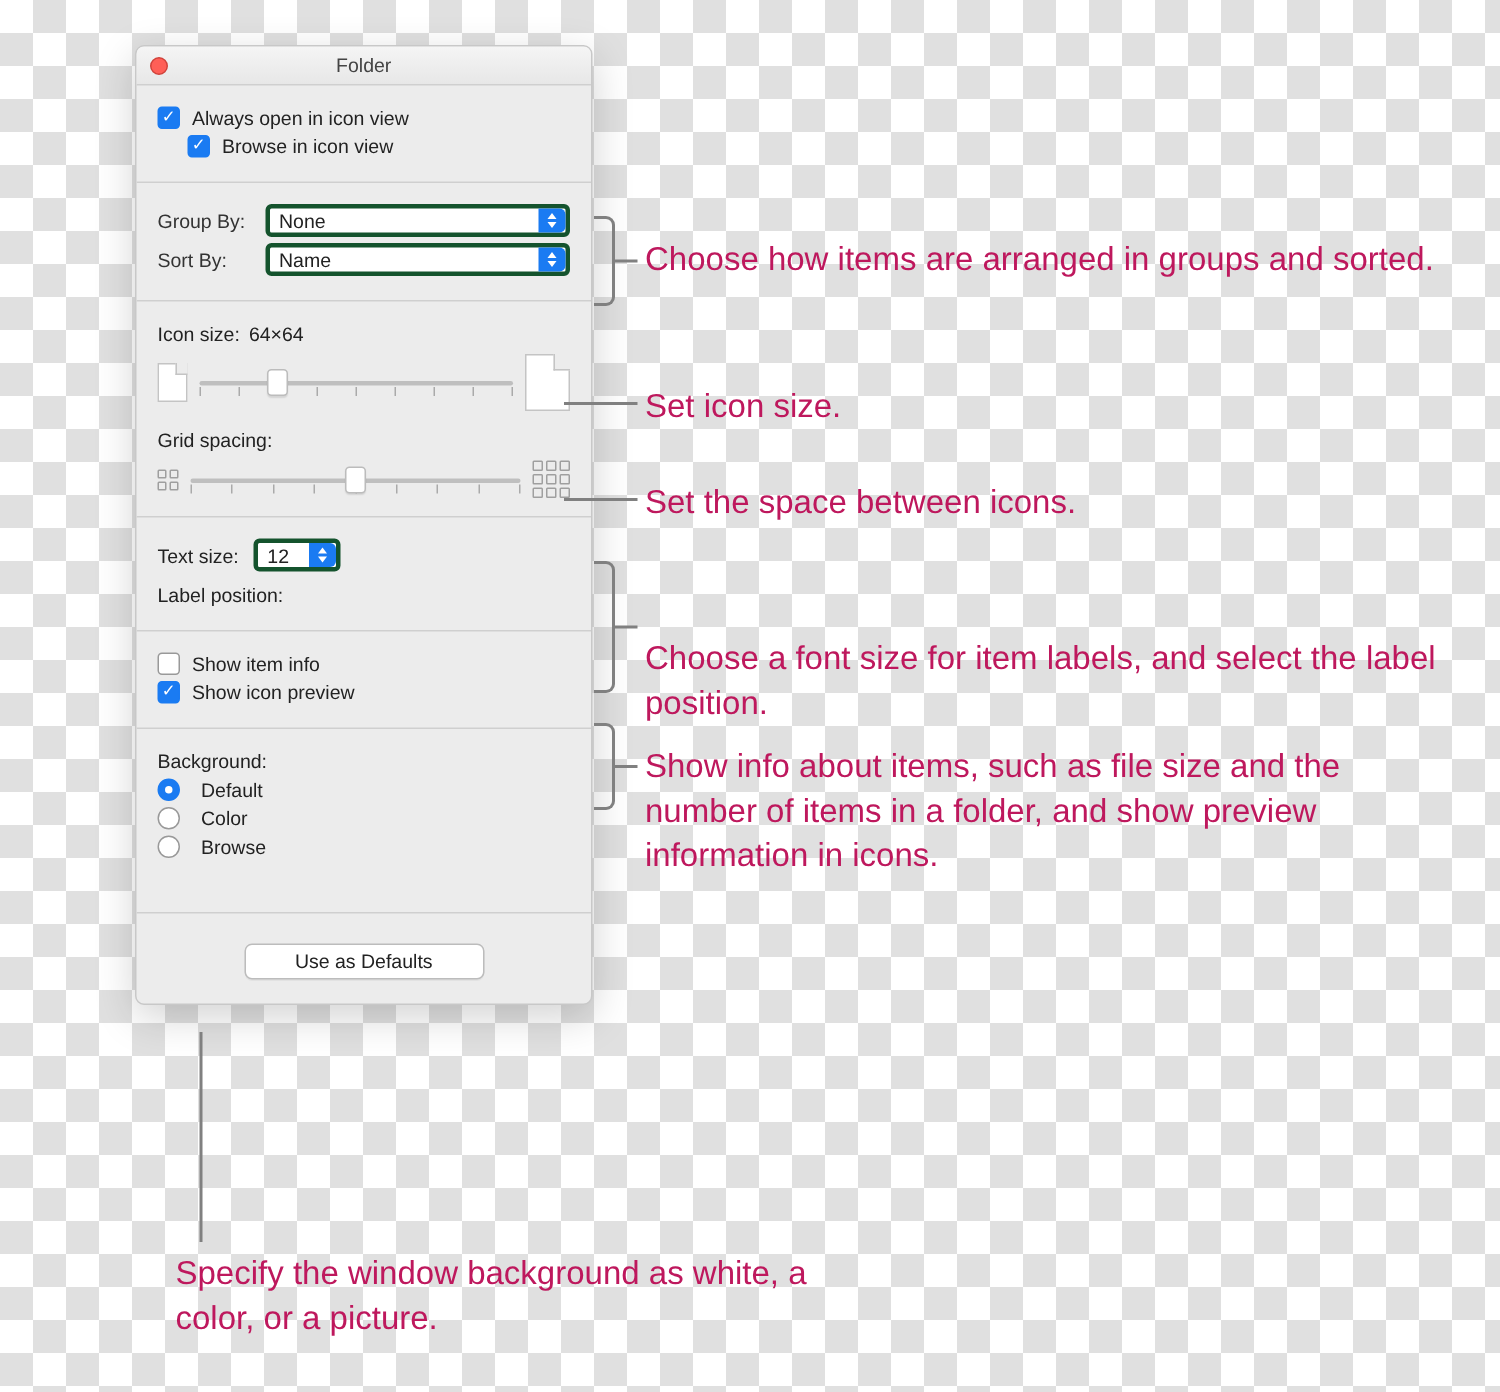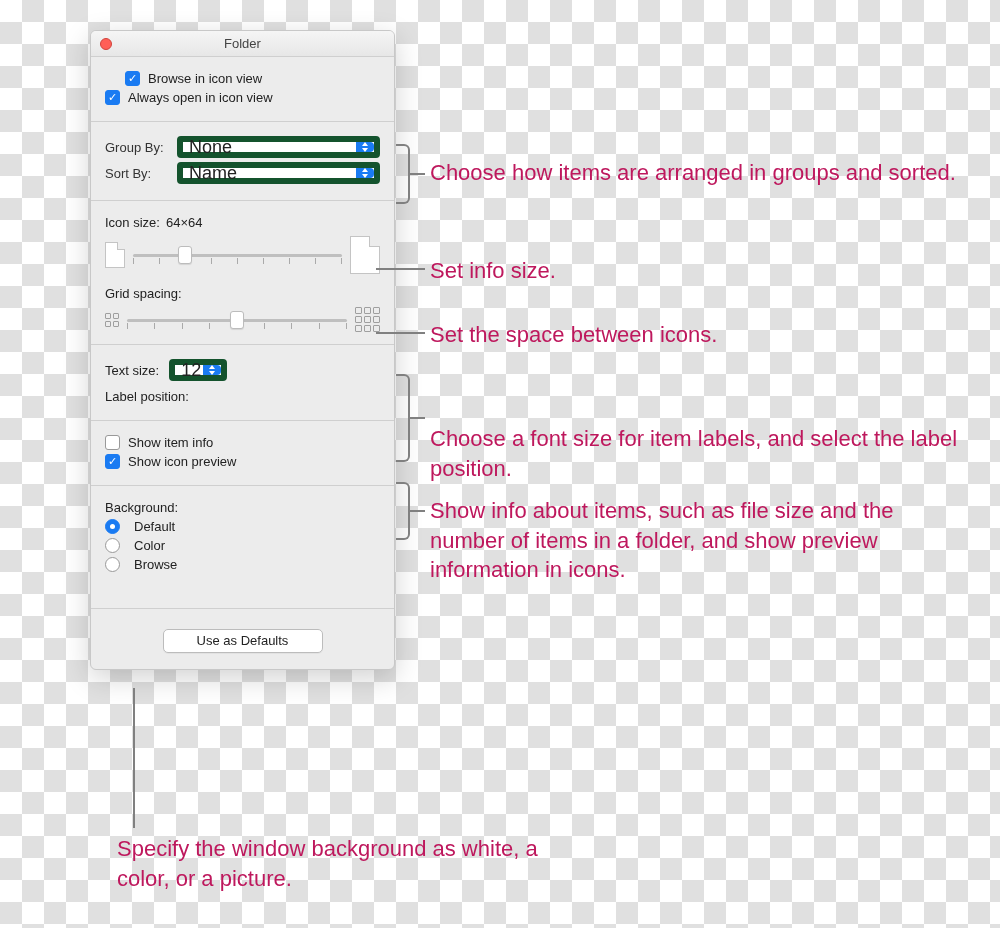--- a/index.html
+++ b/index.html
@@ -85,27 +85,27 @@
     width: 5px; height: 5px;
     border-radius: 50%;
     background: #fff;
   }
   .indent { margin-left: 20px; }
   .label-col { width: 72px; color: #333; }
   .select {
     flex: 1;
     height: 22px;
     background: #fff;
-    border: 6px solid #14532d;
+    border: 3px solid #14532d;
     border-radius: 4px;
     display: flex;
     align-items: center;
     padding: 0 6px;
     position: relative;
-    font-size: 18px;
+    font-size: 13px;
   }
   .select .arrows {
     position: absolute;
     right: 0; top: 0; bottom: 0;
     width: 18px;
     background: #1a7bf2;
     border-radius: 0 4px 4px 0;
     display: flex;
     flex-direction: column;
     align-items: center;
@@ -235,27 +235,27 @@
 </head>
 <body>
 
 <div class="panel">
   <div class="titlebar">
     <span class="close-dot"></span>
     <span>Folder</span>
   </div>
 
   <div class="section">
+    <div class="row">
+      <span class="checkbox checked"></span>
+      <span>Always open in icon view</span>
+    </div>
     <div class="row indent">
       <span class="checkbox checked"></span>
       <span>Browse in icon view</span>
-    </div>
-    <div class="row">
-      <span class="checkbox checked"></span>
-      <span>Always open in icon view</span>
     </div>
   </div>
 
   <div class="section">
     <div class="row">
       <span class="label-col">Group By:</span>
       <div class="select">
         <span>None</span>
         <span class="arrows"></span>
       </div>
@@ -389,17 +389,17 @@
 
 <div class="bracket" style="top:374px; height:88px; left:396px;"></div>
 <div class="leader" style="top:417px; left:410px; width:15px;"></div>
 
 <div class="bracket" style="top:482px; height:58px; left:396px;"></div>
 <div class="leader" style="top:510px; left:410px; width:15px;"></div>
 
 <div class="vline" style="top:688px; left:133px; height:140px;"></div>
 
 <div class="annotation" style="top:158px; left:430px;">Choose how items are arranged in groups and sorted.</div>
-<div class="annotation" style="top:256px; left:430px;">Set info size.</div>
+<div class="annotation" style="top:256px; left:430px;">Set icon size.</div>
 <div class="annotation" style="top:320px; left:430px;">Set the space between icons.</div>
 <div class="annotation" style="top:424px; left:430px;">Choose a font size for item labels, and select the label position.</div>
 <div class="annotation" style="top:496px; left:430px; max-width:540px;">Show info about items, such as file size and the number of items in a folder, and show preview information in icons.</div>
 <div class="annotation" style="top:834px; left:117px; max-width:460px;">Specify the window background as white, a color, or a picture.</div>
 
 </body></html>

